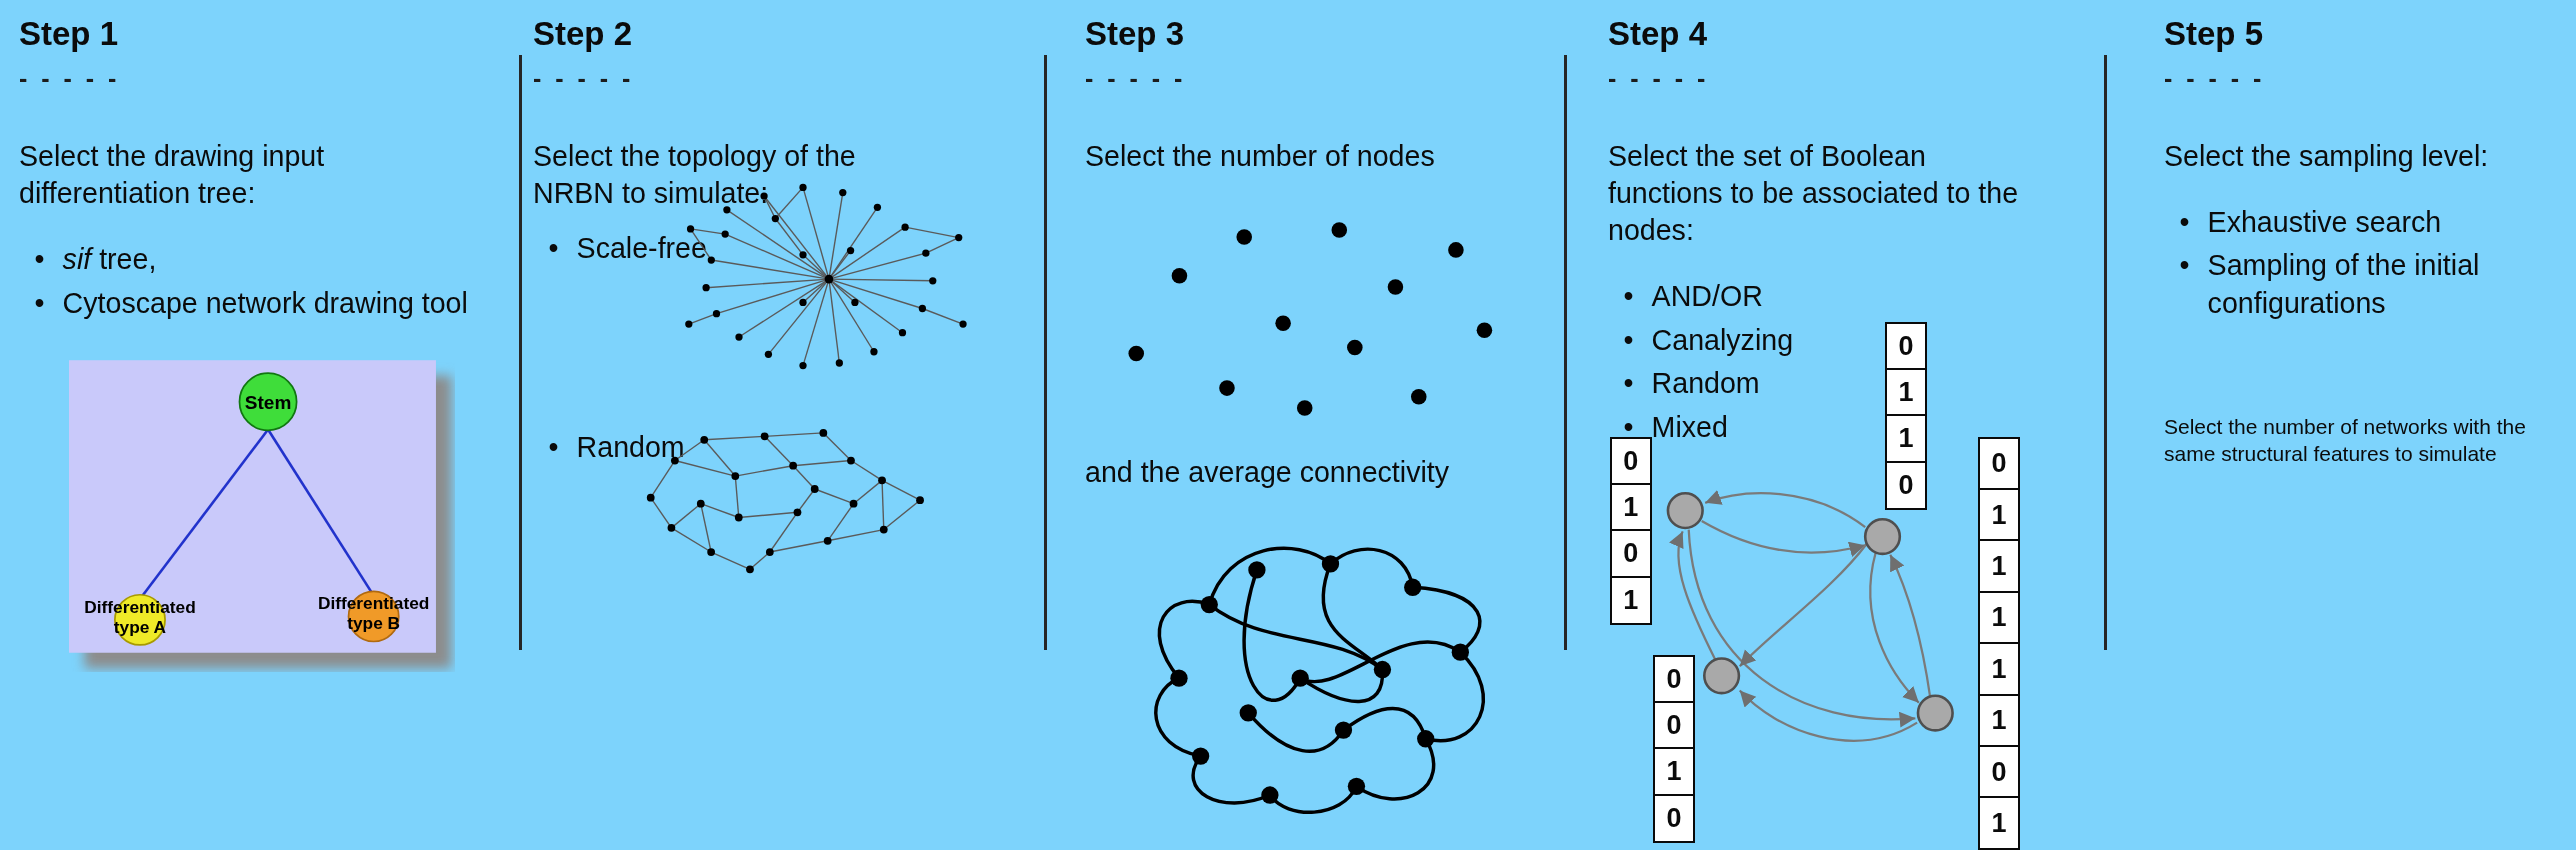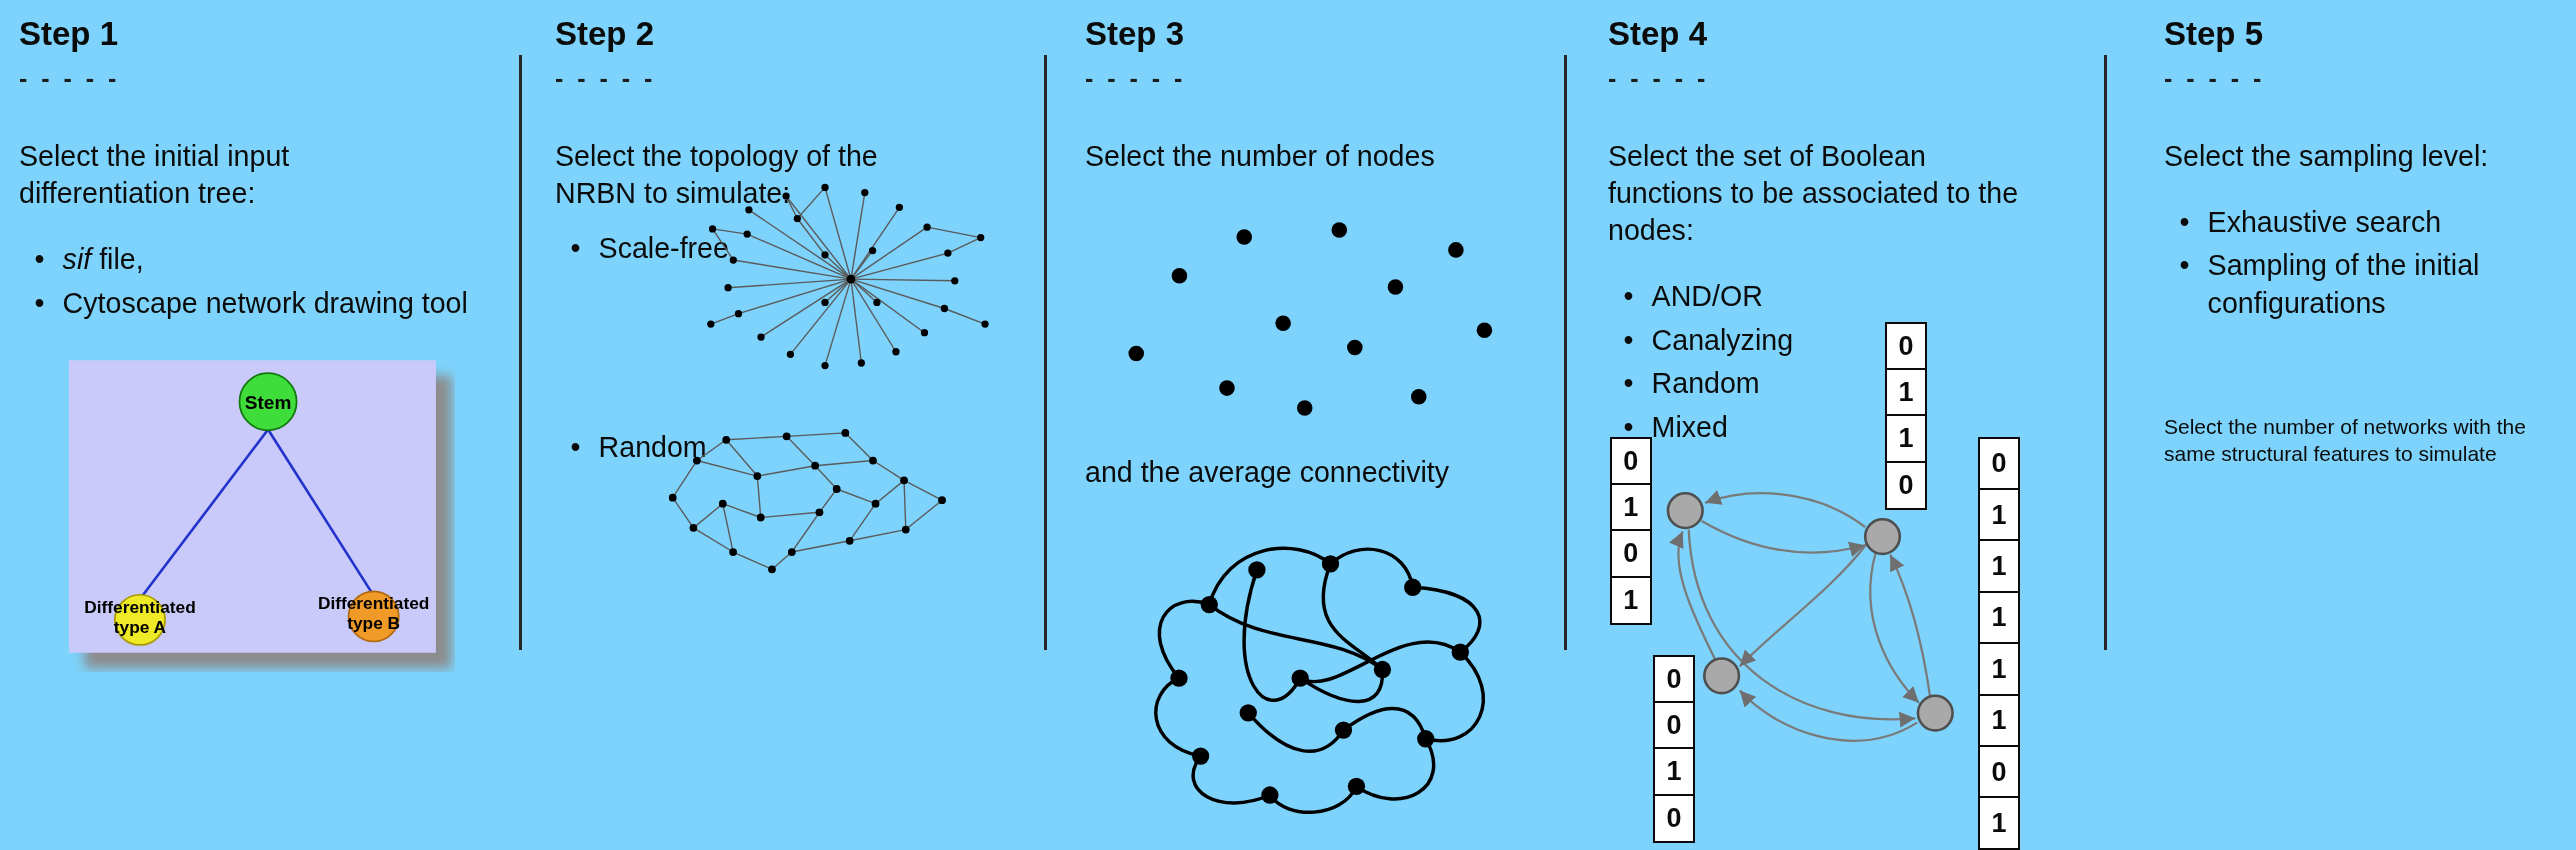--- a/index.html
+++ b/index.html
@@ -1,20 +1,20 @@
 <!DOCTYPE html>
 <html style="font-size:14px"><head>
 <meta charset="utf-8">
 <style>
   html,body { margin:0; padding:0; background:#fff; }
   body { font-family:"Liberation Sans", sans-serif; color:#0b0b0b; }
   #canvas { position:relative; width:2576px; height:851px; background:#7dd3fc; overflow:hidden;padding-left:40px; }
   .col { position:absolute; top:15.6px; }
   #col1 { left:19px;   width:485px; }
-  #col2 { left:555px;  width:478px; }
+  #col2 { left:533px;  width:478px; }
   #col3 { left:1085px; width:472px; }
   #col4 { left:1608px; width:490px; height:831px; }
   #col5 { left:2137px; width:437px;margin-left:27px; }
   .divider { position:absolute; top:55px; height:595px; width:2.6px; background:#262626; }
   #div1 { left:519px; } #div2 { left:1044px; } #div3 { left:1564px; } #div4 { left:2104px; }
   .step-title { font-size:33px; font-weight:700; line-height:1.1; }
   .dashes { font-size:25px; font-weight:700; letter-spacing:3.5px; margin-top:12px; color:#1c1c1c; }
   .intro { font-size:28.6px; line-height:1.30; margin-top:45px; }
   .w430 { width:372px; } .w440 { width:381px; } .w480 { width:415px; } .w465 { width:402px; }
   b { font-weight:400; }
@@ -38,25 +38,25 @@
 <div id="canvas">
 
   <div class="divider" id="div1"></div>
   <div class="divider" id="div2"></div>
   <div class="divider" id="div3"></div>
   <div class="divider" id="div4"></div>
 
   <div class="col" id="col1">
     <div class="step-title">Step 1</div>
     <div class="dashes">- - - - -</div>
-    <p class="intro w430"><span>Select the initial </span><b>input differentiation tree</b><span>:</span></p>
+    <p class="intro w430"><span>Select the drawing </span><b>input differentiation tree</b><span>:</span></p>
     <div class="bullets">
       <div class="bullet">
         <span class="glyph">•</span>
-        <span class="btxt"><i>sif</i><span> file,</span></span>
+        <span class="btxt"><i>sif</i><span> tree,</span></span>
       </div>
       <div class="bullet">
         <span class="glyph">•</span>
         <span class="btxt" style="width:346px">Cytoscape network drawing tool</span>
       </div>
     </div>
     <div class="tree-fig">
       <svg width="386" height="312" viewBox="0 0 446 360">
         <defs>
             <filter id="soft" x="-20%" y="-20%" width="150%" height="150%">

